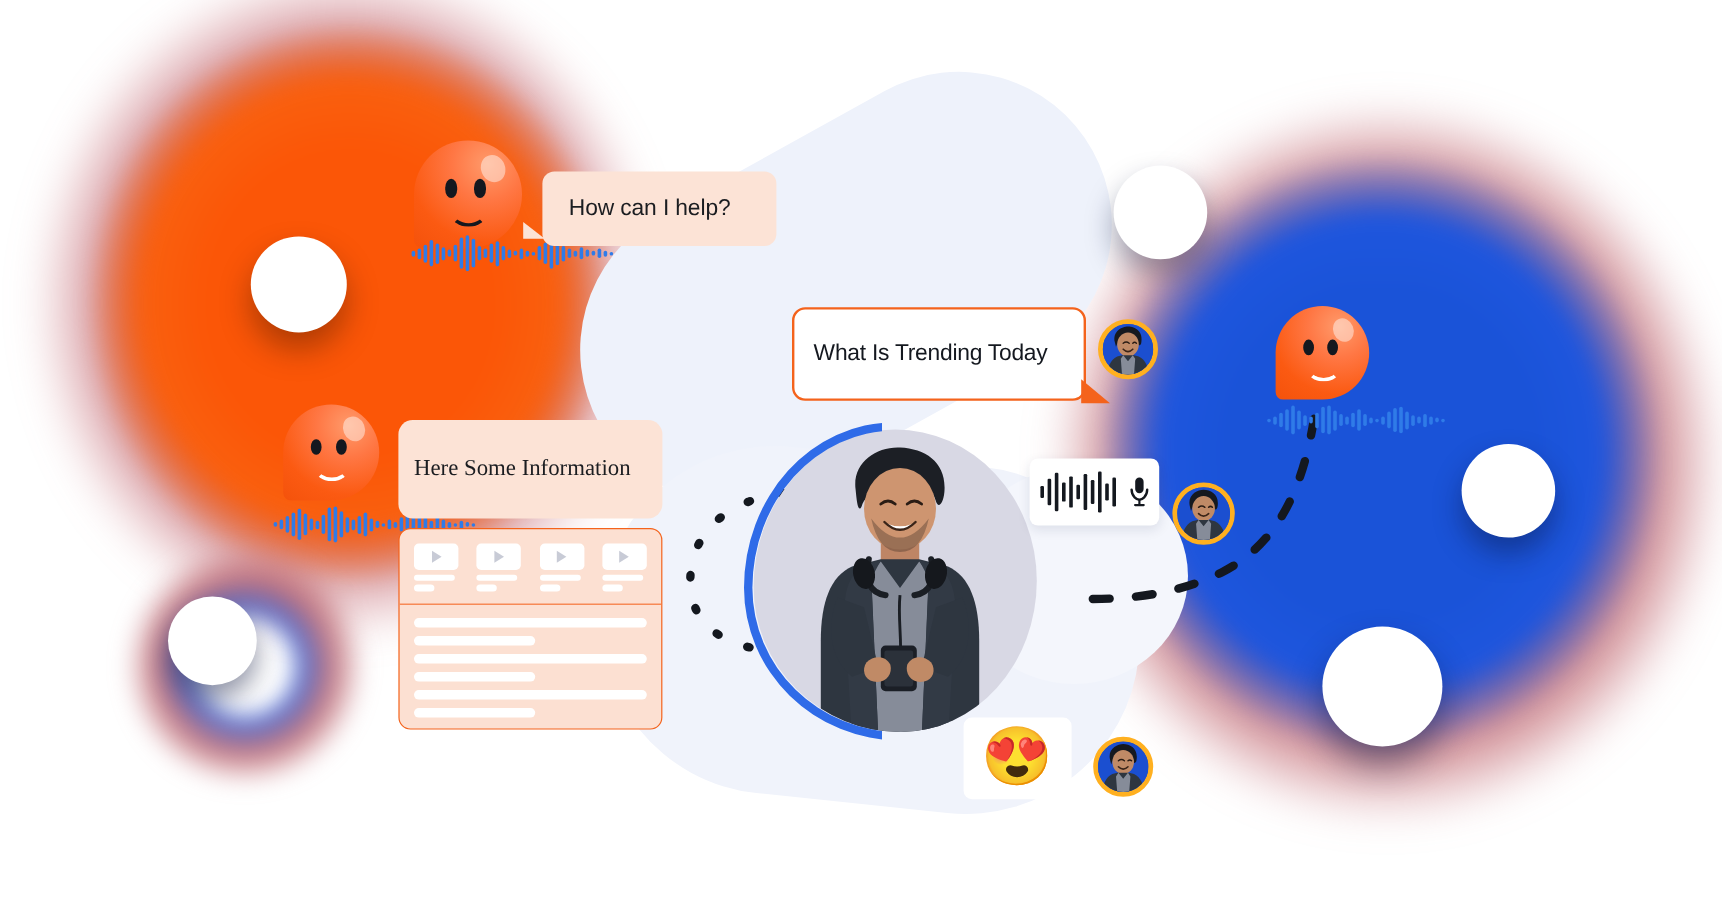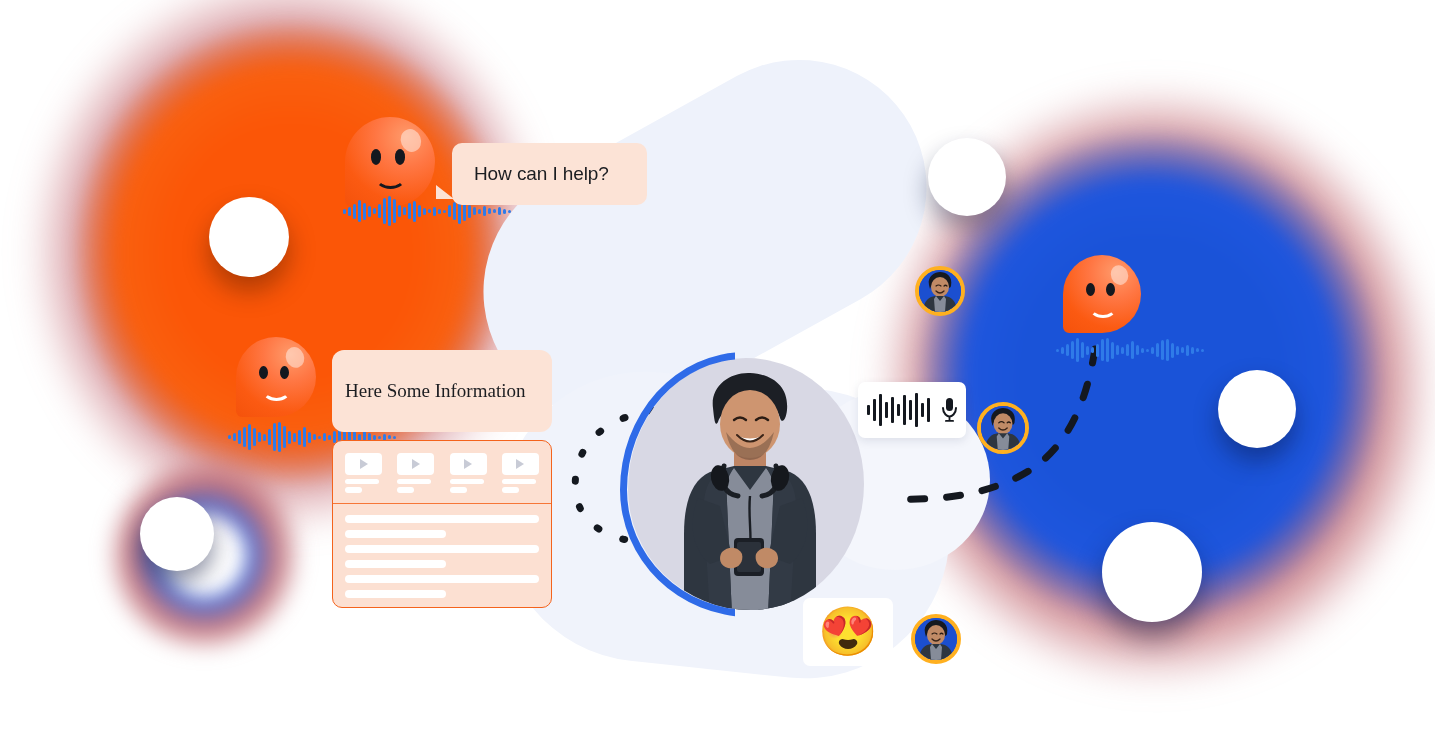--- a/index.html
+++ b/index.html
@@ -561,20 +561,24 @@
         <rect x="76" y="172" width="30" height="38" rx="4" fill="#1B1F26"></rect>
         <rect x="79" y="176" width="24" height="30" rx="2" fill="#2B313A"></rect>
 
         <path d="M64 186 C70 180, 80 180, 84 188 C86 196, 80 204, 70 202 C62 200, 60 192, 64 186 Z" fill="#C08A66"></path>
         <path d="M118 186 C112 180, 102 180, 98 188 C96 196, 102 204, 112 202 C120 200, 122 192, 118 186 Z" fill="#C08A66"></path>
       </svg>
     </div>
     <div id="person-ring"></div>
   </div>
 
+  <div class="layer bubble" id="bubble-trending">
+    <span>What Is Trending Today</span>
+    <span class="tail-tri"></span>
+  </div>
 
   <div class="layer" id="mic-widget">
     <div id="mic-bars">
         <span style="height: 10px;"></span>
         <span style="height: 22px;"></span>
         <span style="height: 32px;"></span>
         <span style="height: 16px;"></span>
         <span style="height: 26px;"></span>
         <span style="height: 12px;"></span>
         <span style="height: 30px;"></span>

